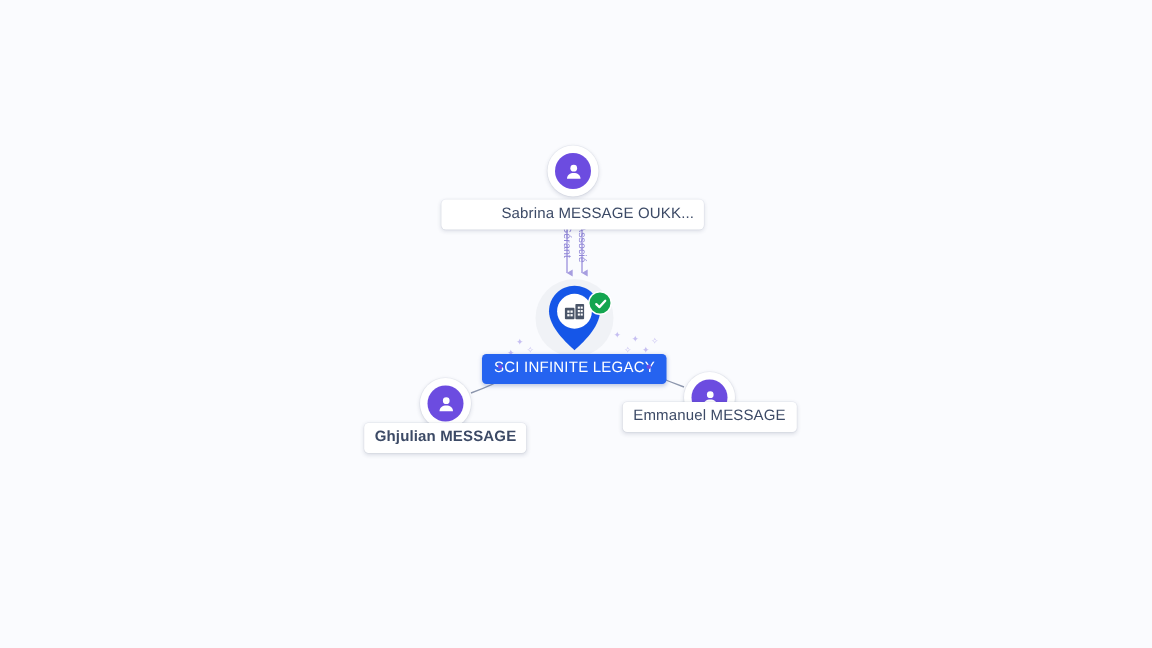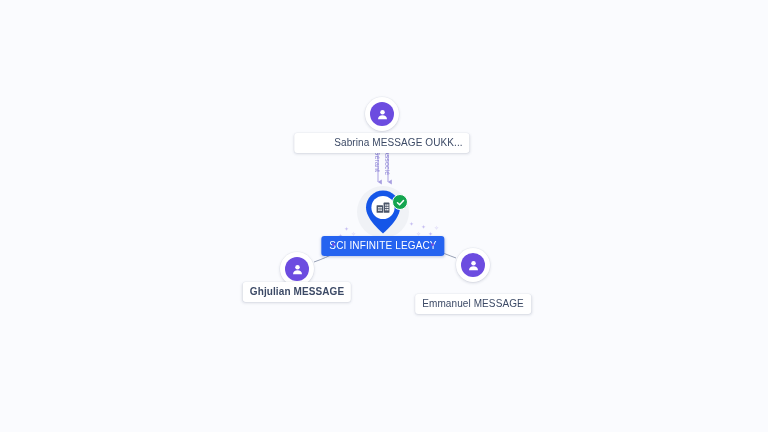--- a/index.html
+++ b/index.html
@@ -220,21 +220,21 @@
 
   <div class="person-node" style="left:473px; top:265px;">
     <div class="avatar-wrap">
       <div class="avatar-circle">
         <svg width="15" height="15" viewBox="0 0 24 24" fill="#ffffff">
           <circle cx="12" cy="8.2" r="3.6"></circle>
           <path d="M4.8 19.4c0-4 3.3-6.1 7.2-6.1s7.2 2.1 7.2 6.1z"></path>
         </svg>
       </div>
     </div>
-    <div class="node-label" style="left:0px; top:29px;">Emmanuel MESSAGE</div>
+    <div class="node-label" style="left:0px; top:3px;">Emmanuel MESSAGE</div>
   </div>
 
   <div class="company-node" style="left:383px; top:212px;">
     <div class="company-halo"></div>
 
     <div class="pin-wrap">
       <svg width="42" height="48" viewBox="0 0 42 48">
         <path d="M21 2.5 C11.6 2.5 4 10.1 4 19.5 C4 30 16 41 21 45.5 C26 41 38 30 38 19.5 C38 10.1 30.4 2.5 21 2.5 Z" fill="#1556e8"></path>
         <circle cx="21" cy="19.5" r="11.6" fill="#ffffff"></circle>
         <g fill="#4a5568">

